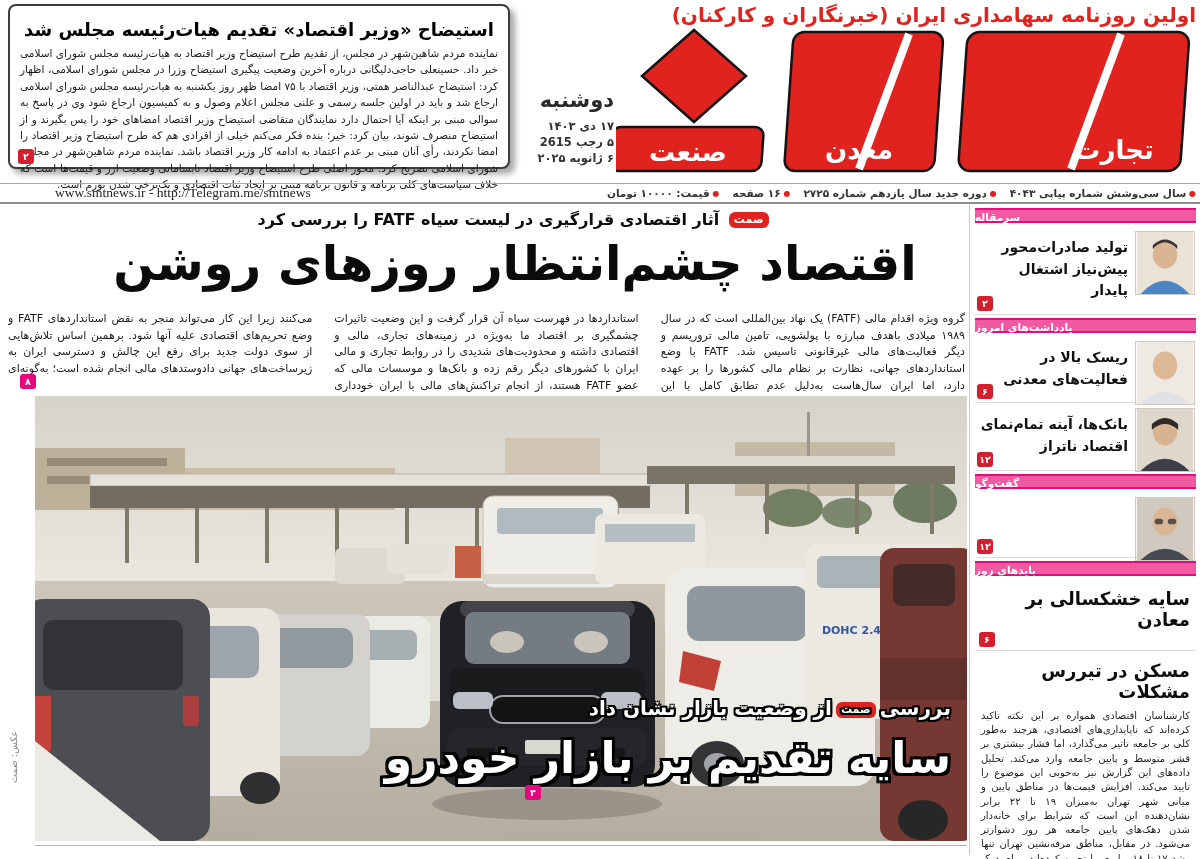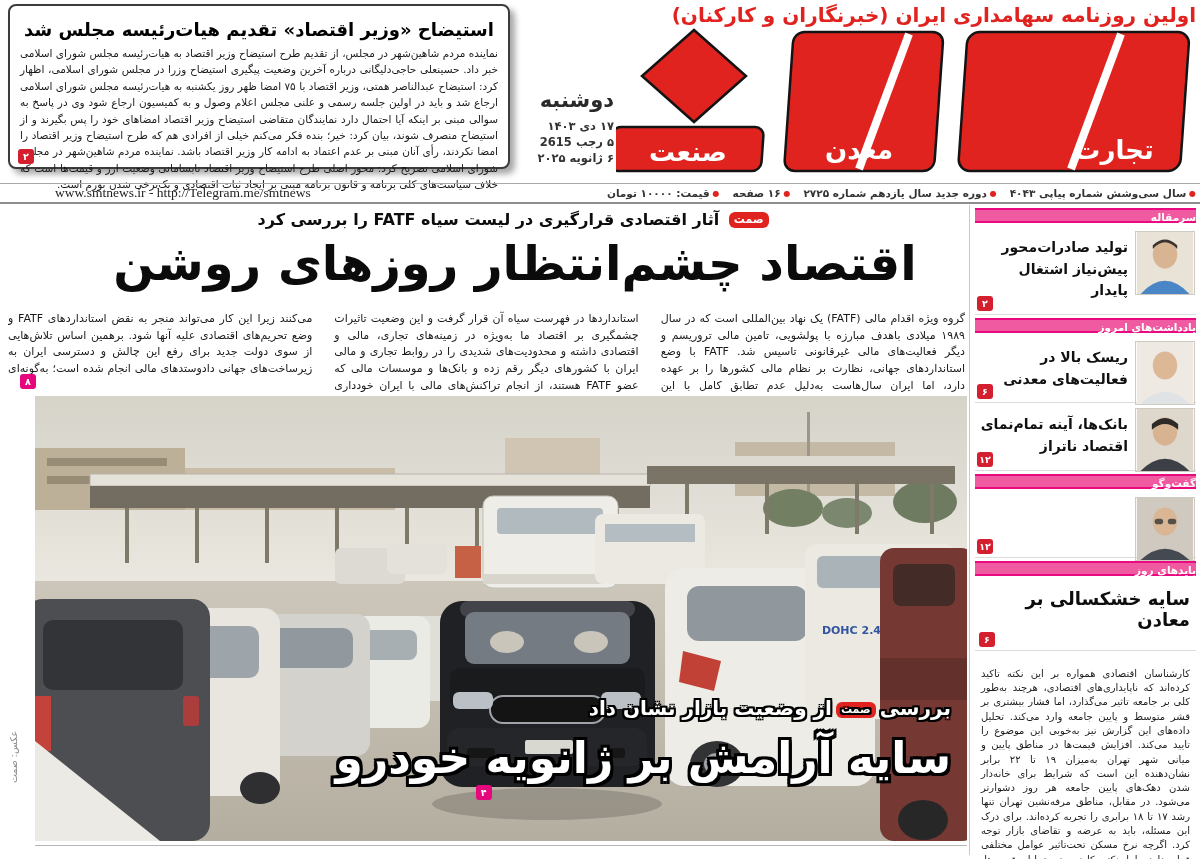--- a/index.html
+++ b/index.html
@@ -72,21 +72,21 @@
   .photo-cap .badge { position:absolute; left:140px; bottom:-17px; }
   #photo-credit { left:-30px; top:750px; width:90px; height:14px; transform:rotate(-90deg);
     font-size:9.5px; color:#8a8a8a; text-align:center; white-space:nowrap; }
   #bottomline { top:845px; left:35px; width:932px; height:1px; background:#b5b5b5; }
 
   
   #sidebar-divider { left:969px; top:205px; width:1px; height:650px; background:#c9c9c9; }
   #sidebar { left:975px; top:205px; width:221px; }
   .sbar { height:15px; background:#f05aa0; border-top:2px solid #e80a7e;
     border-bottom:2px solid #e80a7e; color:#fff; font-size:10.5px; font-weight:bold;
-    text-align:right; line-height:15px; margin:3px 0; }
+    text-align:left; line-height:15px; margin:3px 0; }
   .sitem { position:relative; min-height:66px; padding:4px 68px 12px 4px;
     border-bottom:1px solid #dcdcdc; }
   .sitem .sphoto { position:absolute; right:1px; top:5px; width:60px; height:64px;
     border:1px solid #cfcac2; }
   .sitem .stitle { font-size:14px; font-weight:bold; line-height:1.55; color:#111;
     text-align:right; padding-top:7px; }
   .sitem .badge { position:absolute; left:2px; bottom:3px; }
   .sreport { position:relative; padding:9px 6px 20px; border-bottom:1px solid #dcdcdc; }
   .sreport .rtitle { font-size:18px; font-weight:bold; color:#0d0d0d; text-align:right; }
   .sreport .rbody { font-size:10px; line-height:1.43; text-align:justify; color:#1c1c1c;
@@ -259,21 +259,21 @@
       <rect x="858" y="168" width="62" height="42" rx="8" fill="#3c2320"></rect>
       <rect x="845" y="262" width="95" height="42" fill="#5d2724"></rect>
       <ellipse cx="888" cy="424" rx="25" ry="20" fill="#1e1e20"></ellipse>
     </g>
     <rect x="0" y="0" width="932" height="445" fill="#d8d2c6" opacity="0.05"></rect>
   </svg>
   <div class="photo-cap">
     <div class="cap1">
       <span>بررسی</span><span class="mini-logo">صمت</span><span>از وضعیت بازار نشان داد</span>
     </div>
-    <div class="cap2">سایه آرامش بر ژانویه خودرو</div>
+    <div class="cap2">سایه تقدیم بر بازار خودرو</div>
     <span class="badge pink">۴</span>
   </div>
 </div>
 <div class="abs" id="photo-credit">عکس: صمت</div>
 <div class="abs" id="bottomline"></div>
 
 <div class="abs" id="sidebar-divider"></div>
 <div class="abs" id="sidebar">
 
   <div class="sbar">سرمقاله</div>
@@ -320,16 +320,17 @@
     </svg>
     <span class="badge">۱۲</span>
   </div>
 
   <div class="sbar">باید‌های روز</div>
   <div class="sreport">
     <div class="rtitle">سایه خشکسالی بر معادن</div>
     <span class="badge">۶</span>
   </div>
   <div class="sreport">
+    <div class="rtitle">مسکن در تیررس مشکلات</div>
     <div class="rbody">کارشناسان اقتصادی همواره بر این نکته تاکید کرده‌اند که ناپایداری‌های اقتصادی، هرچند به‌طور کلی بر جامعه تاثیر می‌گذارد، اما فشار بیشتری بر قشر متوسط و پایین جامعه وارد می‌کند. تحلیل داده‌های این گزارش نیز به‌خوبی این موضوع را تایید می‌کند. افزایش قیمت‌ها در مناطق پایین و میانی شهر تهران به‌میزان ۱۹ تا ۲۲ برابر نشان‌دهنده این است که شرایط برای خانه‌دار شدن دهک‌های پایین جامعه هر روز دشوارتر می‌شود. در مقابل، مناطق مرفه‌نشین تهران تنها رشد ۱۷ تا ۱۸ برابری را تجربه کرده‌اند. برای درک این مسئله، باید به عرضه و تقاضای بازار توجه کرد. اگرچه نرخ مسکن تحت‌تاثیر عوامل مختلفی قرار دارد، اما نکته کلیدی در تحلیل قیمت‌ها، وضعیت عرضه و تقاضا است.</div>
 
   </div>
 </div>
 
 </body></html>

